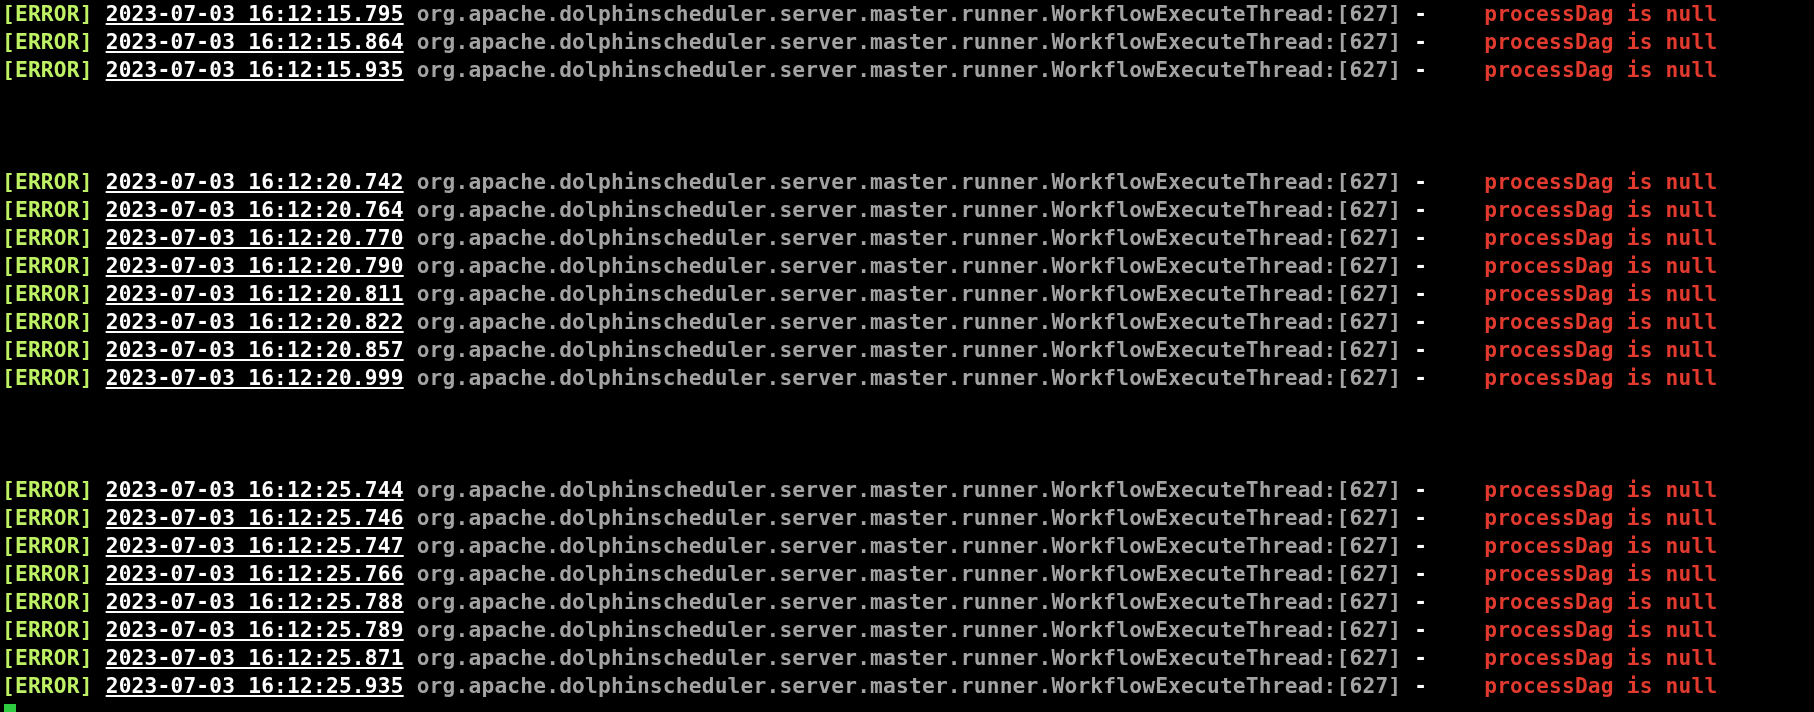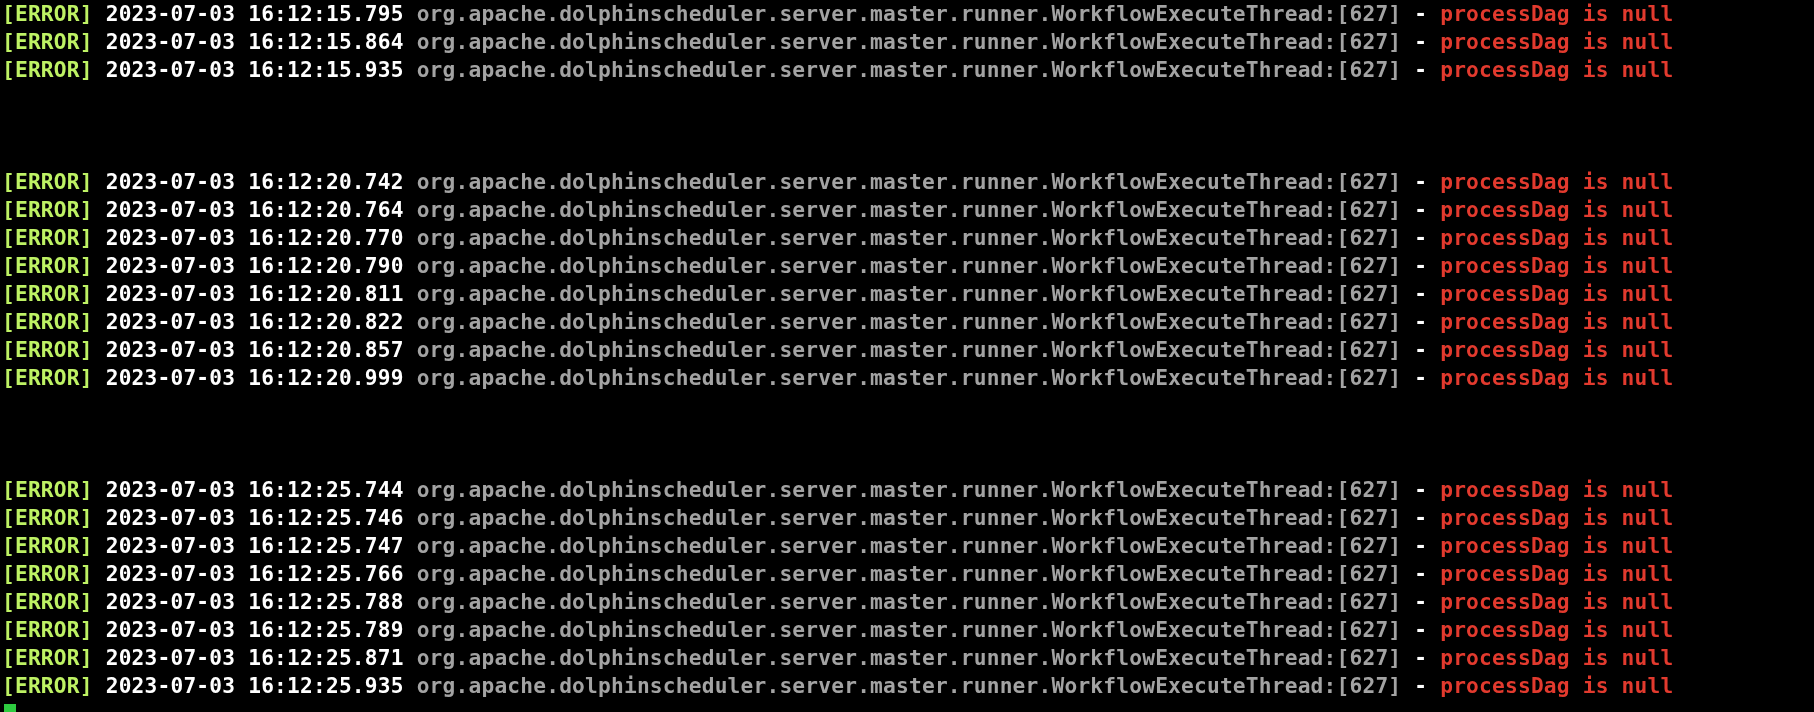--- a/index.html
+++ b/index.html
@@ -22,24 +22,24 @@
   }
   .log-line {
     display: block;
     height: 28px;
   }
   .gap {
     display: block;
     height: 84px; 
   }
   .level  { color: #bef264; }
-  .ts     { color: #ffffff; }
+  .ts     { color: #ffffff; text-decoration: underline; }
   .cls    { color: #a3a3a3; }
   .sep    { color: #ffffff; }
-  .msg    { color: #e23a2e; }
+  .msg    { color: #e23a2e; margin-left: 44px; }
   .cursor {
     display: inline-block;
     width: 12px;
     height: 24px;
     background: #2ecc40;
     vertical-align: bottom;
     margin-top: 2px;
     margin-left: 2px;
   }
 </style>

